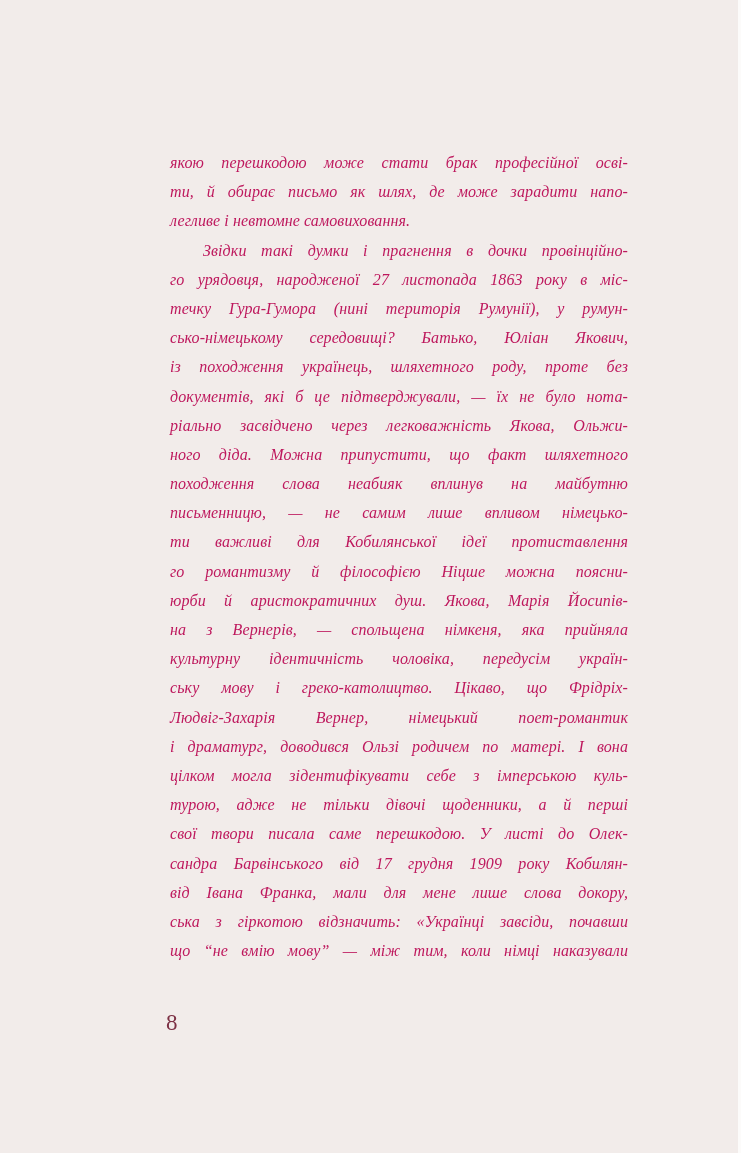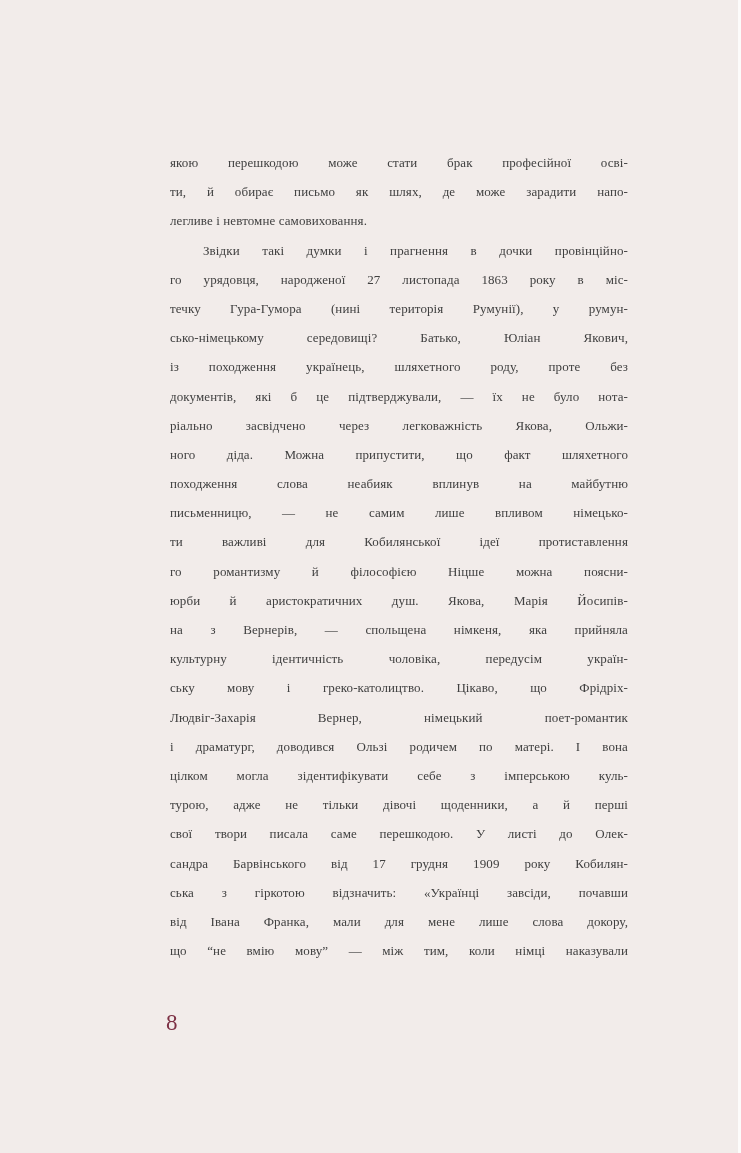--- a/index.html
+++ b/index.html
@@ -24,24 +24,25 @@
     right: 0;
     width: 3px;
     height: 100%;
     background: #fcfbfa;
   }
   .text-block {
     position: absolute;
     left: 170px;
     top: 148px;
     width: 458px;
-    color: #404040;
-    font-size: 13px;
+    color: #be185d;
+    font-size: 16px;
     line-height: 29.2px;
     letter-spacing: 0.1px;
+    font-style: italic;
   }
   .line {
     text-align: justify;
     text-align-last: justify;
     white-space: nowrap;
     height: 29.2px;
     overflow: visible;
   }
   .line.indent {
     text-indent: 33px;
@@ -82,19 +83,19 @@
       <div class="line">юрби й аристократичних душ. Якова, Марія Йосипів-</div>
       <div class="line">на з Вернерів, — спольщена німкеня, яка прийняла</div>
       <div class="line">культурну ідентичність чоловіка, передусім україн-</div>
       <div class="line">ську мову і греко-католицтво. Цікаво, що Фрідріх-</div>
       <div class="line">Людвіг-Захарія Вернер, німецький поет-романтик</div>
       <div class="line">і драматург, доводився Ользі родичем по матері. І вона</div>
       <div class="line">цілком могла зідентифікувати себе з імперською куль-</div>
       <div class="line">турою, адже не тільки дівочі щоденники, а й перші</div>
       <div class="line">свої твори писала саме перешкодою. У листі до Олек-</div>
       <div class="line">сандра Барвінського від 17 грудня 1909 року Кобилян-</div>
+      <div class="line">від Івана Франка, мали для мене лише слова докору,</div>
       <div class="line">ська з гіркотою відзначить: «Українці завсіди, почавши</div>
-      <div class="line">від Івана Франка, мали для мене лише слова докору,</div>
       <div class="line">що “не вмію мову” — між тим, коли німці наказували</div>
     </div>
   <div class="page-number">8</div>
   <div class="edge-strip"></div>
 </div>
 
 </body></html>

